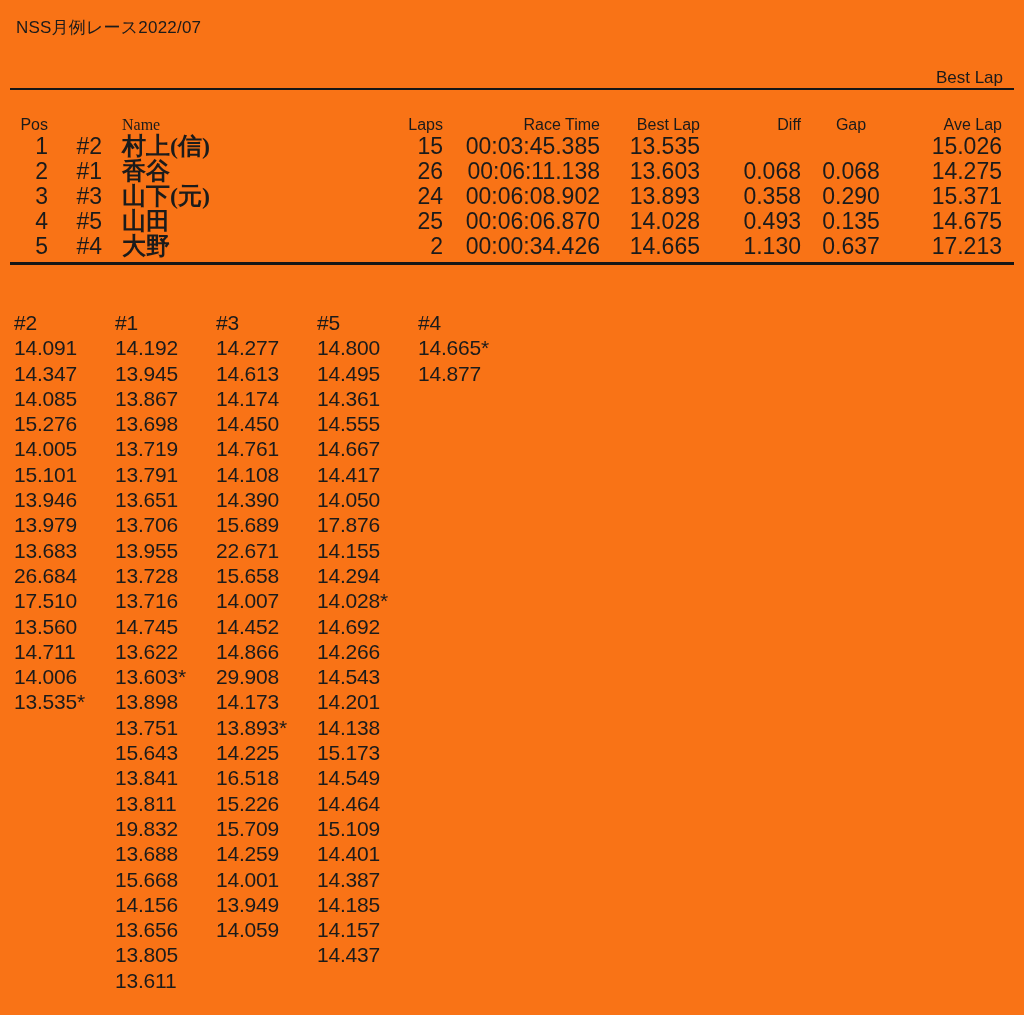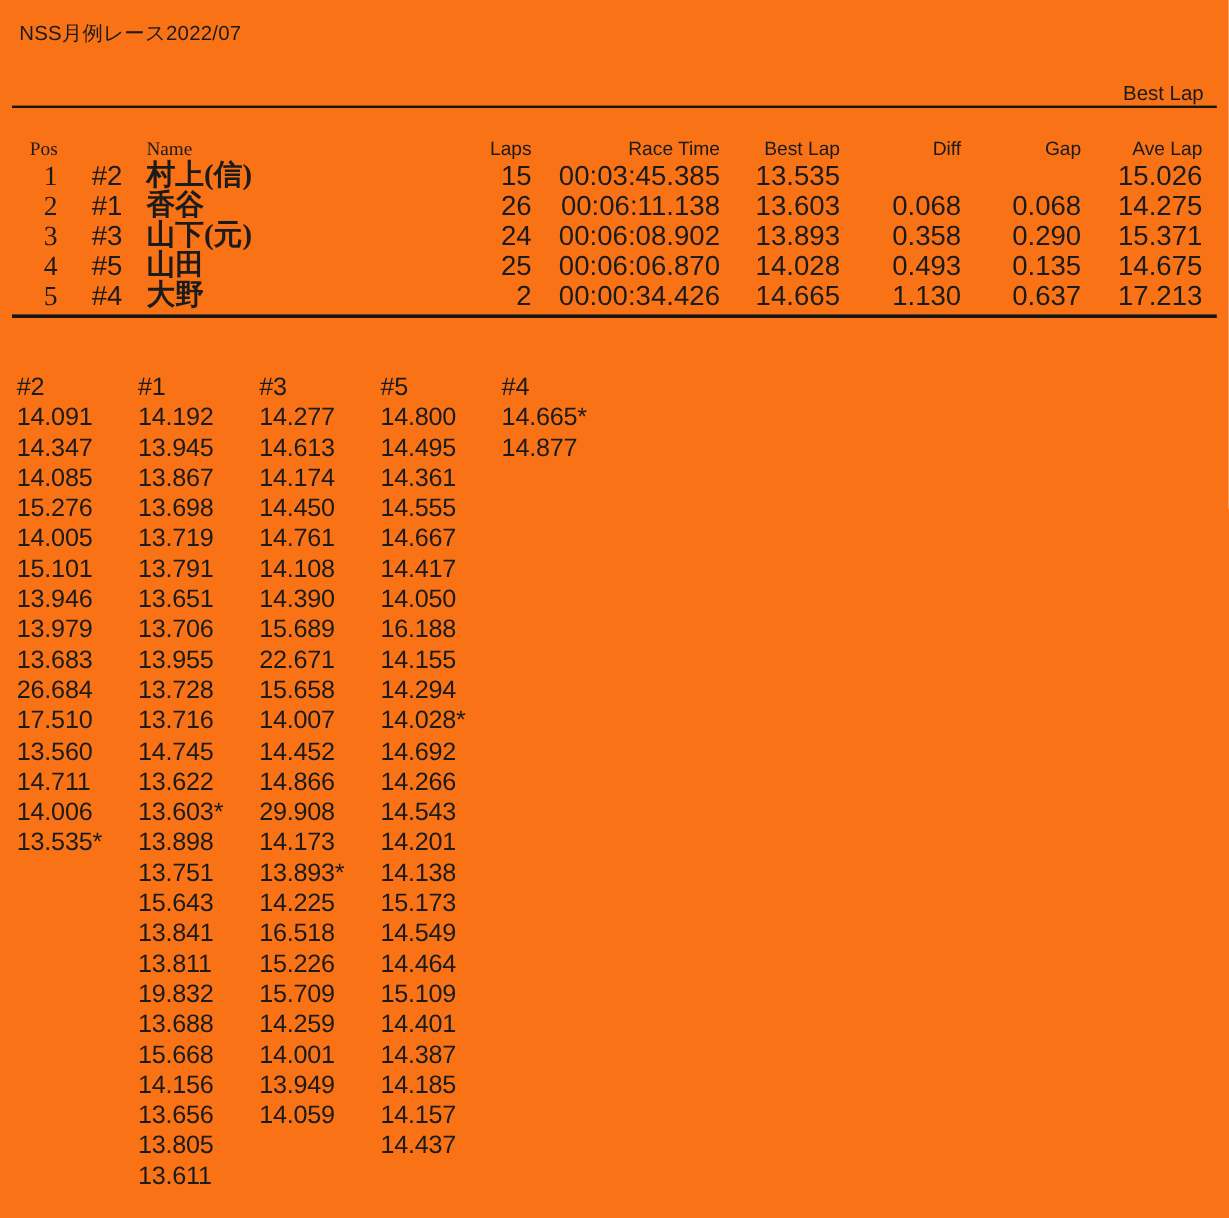--- a/index.html
+++ b/index.html
@@ -24,29 +24,29 @@
     border-collapse: collapse; table-layout: fixed; white-space: nowrap;
   }
   .results th {
     font-weight: normal; font-size: 16px; height: 27px;
     vertical-align: bottom; text-align: right; padding: 0;
   }
   .results td {
     font-size: 23px; height: 25px; line-height: 25px;
     vertical-align: bottom; text-align: right; padding: 0;
   }
-  .results .col-pos       { width: 38px; font-family: Liberation Serif, serif; }
+  .results .col-pos       { width: 38px; }
   .results .col-no        { width: 54px; }
   .results .col-name      { width: 258px; text-align: left; padding-left: 20px; font-family: Liberation Serif, serif; }
   .results td.col-name    { font-weight: bold; font-size: 24px; }
   .results .col-laps      { width: 83px; }
   .results .col-race_time { width: 157px; }
   .results .col-best_lap  { width: 100px; }
   .results .col-diff      { width: 101px; }
-  .results .col-gap       { width: 100px; }
+  .results .col-gap       { width: 100px; text-align: center; }
   .results .col-ave_lap   { width: 101px; }
 
   .lap-columns { position: absolute; left: 14px; top: 310px; display: flex; }
   .lap-col { width: 101px; }
   .lap-car, .lap-val {
     font-size: 21px; line-height: 25.3px; letter-spacing: -0.2px; white-space: nowrap;
   }
 </style>
 </head>
 <body>
@@ -208,21 +208,21 @@
       </div>
       <div class="lap-col">
         <div class="lap-car">#5</div>
         <div class="lap-val">14.800</div>
         <div class="lap-val">14.495</div>
         <div class="lap-val">14.361</div>
         <div class="lap-val">14.555</div>
         <div class="lap-val">14.667</div>
         <div class="lap-val">14.417</div>
         <div class="lap-val">14.050</div>
-        <div class="lap-val">16.188</div>
+        <div class="lap-val">17.876</div>
         <div class="lap-val">14.155</div>
         <div class="lap-val">14.294</div>
         <div class="lap-val">14.028*</div>
         <div class="lap-val">14.692</div>
         <div class="lap-val">14.266</div>
         <div class="lap-val">14.543</div>
         <div class="lap-val">14.201</div>
         <div class="lap-val">14.138</div>
         <div class="lap-val">15.173</div>
         <div class="lap-val">14.549</div>

